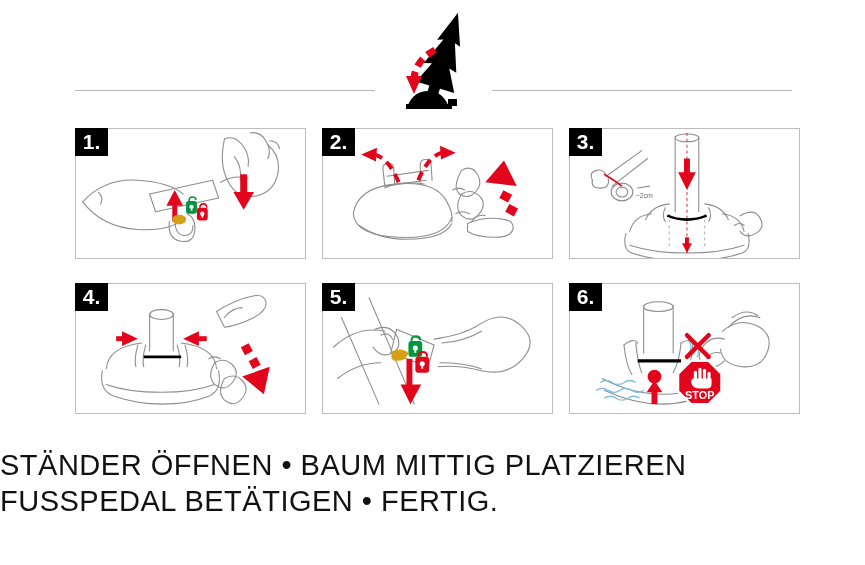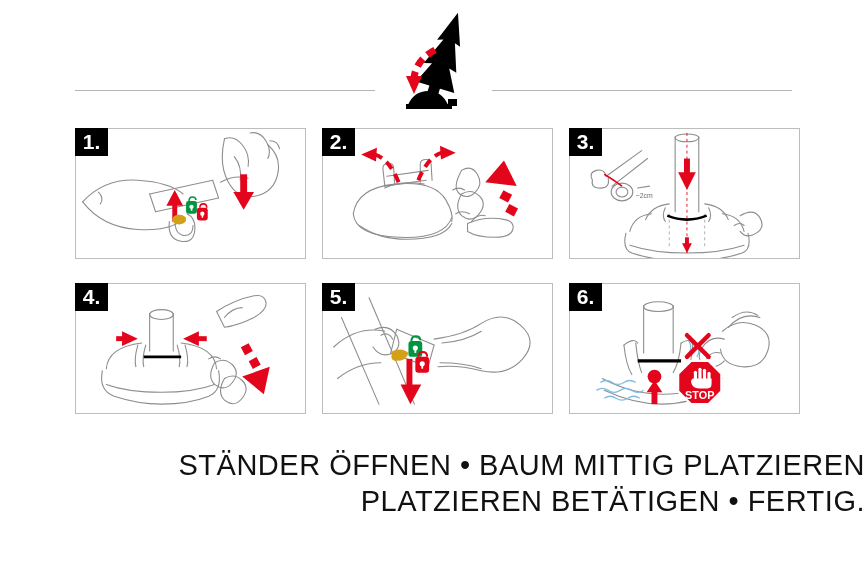--- a/index.html
+++ b/index.html
@@ -41,21 +41,21 @@
     line-height:28px;text-align:center;
     letter-spacing:0px;
     font-family:"Liberation Sans", sans-serif;
     z-index:5;
   }
   .art{position:absolute;left:0;top:0;width:100%;height:100%;}
 
   
   .caption{
     position:absolute;left:0;top:447px;width:865px;
-    text-align:right;
+    text-align:left;
     color:#111111;
     font-size:29px;
     line-height:36px;
     letter-spacing:0.5px;
     font-family:"Liberation Sans", sans-serif;
   }
   .caption .line{display:block;white-space:nowrap;}
 </style>
 </head>
 <body>
@@ -373,16 +373,16 @@
           <rect x="138.8" y="89" width="3.2" height="10" rx="1.6"></rect>
           <path d="M124 96 q-3 2 -1 6 q2 4 8 4 l8 0 q4 0 4 -5 l0 -5 Z"></path>
         </g>
         <text x="131" y="117" text-anchor="middle" fill="#ffffff" font-family="'Liberation Sans',sans-serif" font-size="11" font-weight="bold">STOP</text>
       </g>
     </svg>
   </div>
 
   <div class="caption">
     <span class="line">STÄNDER ÖFFNEN • BAUM MITTIG PLATZIEREN</span>
-    <span class="line">PLATZIEREN BETÄTIGEN • FERTIG.</span>
+    <span class="line">FUSSPEDAL BETÄTIGEN • FERTIG.</span>
   </div>
 
 </div>
 
 </body></html>

